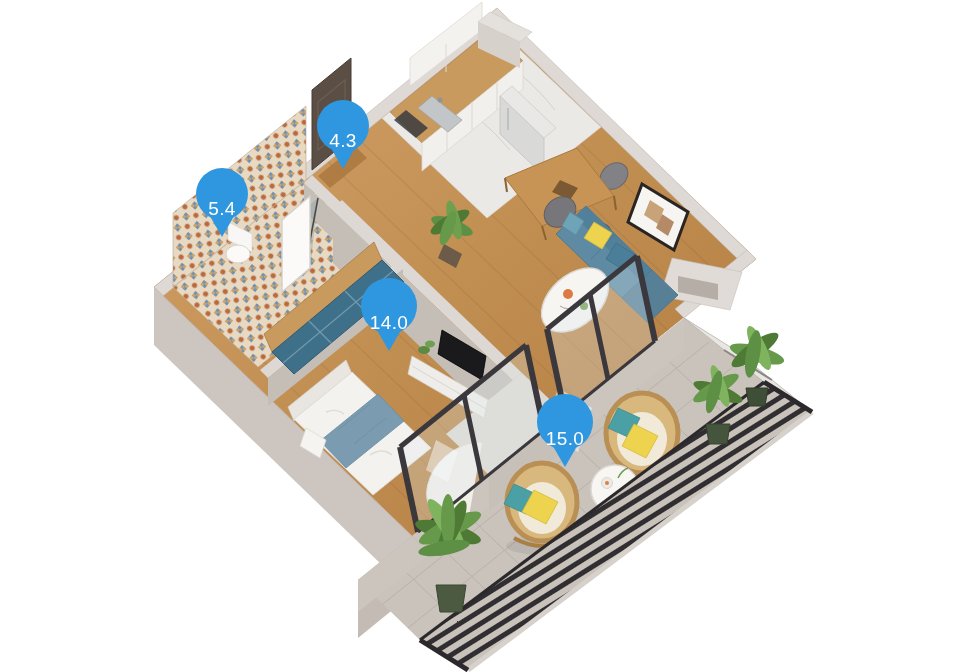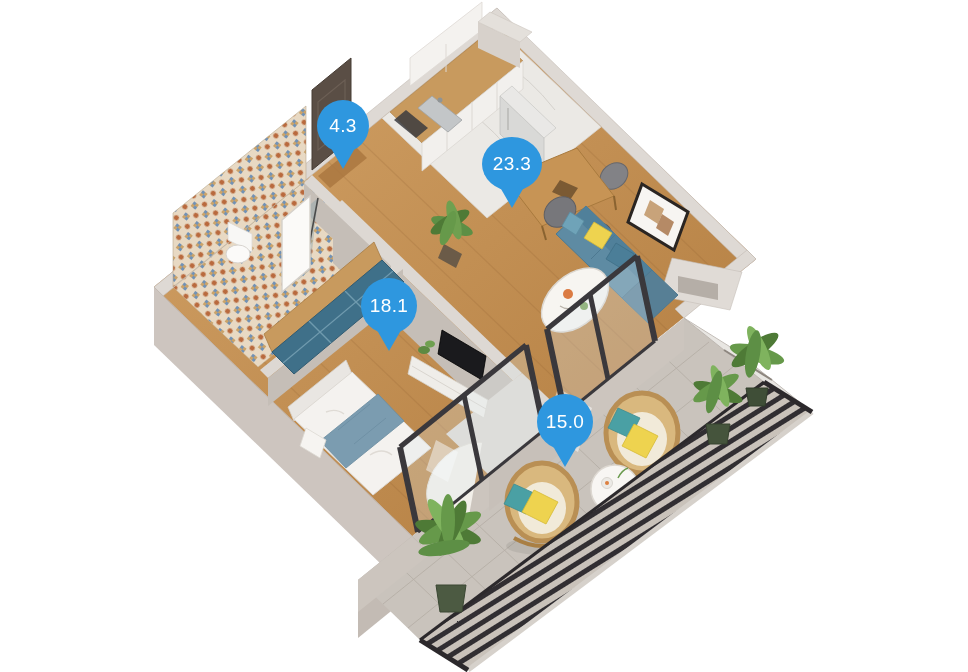--- a/index.html
+++ b/index.html
@@ -3,21 +3,21 @@
 <meta charset="utf-8">
 <style>
   html,body{margin:0;padding:0;background:#ffffff;}
   body{width:968px;height:672px;overflow:hidden;font-family:"Liberation Sans",sans-serif;}
   .stage{position:relative;width:968px;height:672px;background:#ffffff;}
   .stage svg{position:absolute;left:0;top:0;}
   .pin{
     position:absolute;transform:translate(-50%,-50%);
     width:52px;height:52px;border-radius:50%;
     background:var(--pin,#2E97DF);
-    display:flex;align-items:center;justify-content:center;
+    display:flex;align-items:flex-end;justify-content:center;
     color:#fff;font-size:19px;letter-spacing:.4px;font-weight:400;
     z-index:10;
   }
   .pin::after{
     content:"";position:absolute;left:50%;top:100%;
     transform:translate(-50%,-9px);
     width:0;height:0;
     border-left:15px solid transparent;border-right:15px solid transparent;
     border-top:26px solid var(--pin,#2E97DF);
     z-index:-1;
@@ -304,23 +304,23 @@
       <ellipse cx="755" cy="350" rx="28" ry="8" transform="rotate(-35 755 350)" fill="#4e7a36"></ellipse>
       <ellipse cx="759" cy="348" rx="24" ry="7" transform="rotate(65 759 348)" fill="#7fb35e"></ellipse>
       <ellipse cx="753" cy="354" rx="24" ry="7" transform="rotate(-80 753 354)" fill="#5d8f45"></ellipse>
     </g>
   </g>
 </svg>
 
   <div class="pin" style="left:343px;top:126px;">
     <span class="pin-label">4.3</span>
   </div>
-  <div class="pin pin--lg" style="left:512px;top:164px;">
-    <span class="pin-label">23.3</span>
+  <div class="pin" style="left:222px;top:194px;">
+    <span class="pin-label">5.4</span>
   </div>
   <div class="pin pin--md" style="left:389px;top:306px;">
-    <span class="pin-label">18.1</span>
+    <span class="pin-label">14.0</span>
   </div>
   <div class="pin pin--md" style="left:565px;top:422px;">
     <span class="pin-label">15.0</span>
   </div>
 
 </div>
 
 </body></html>

